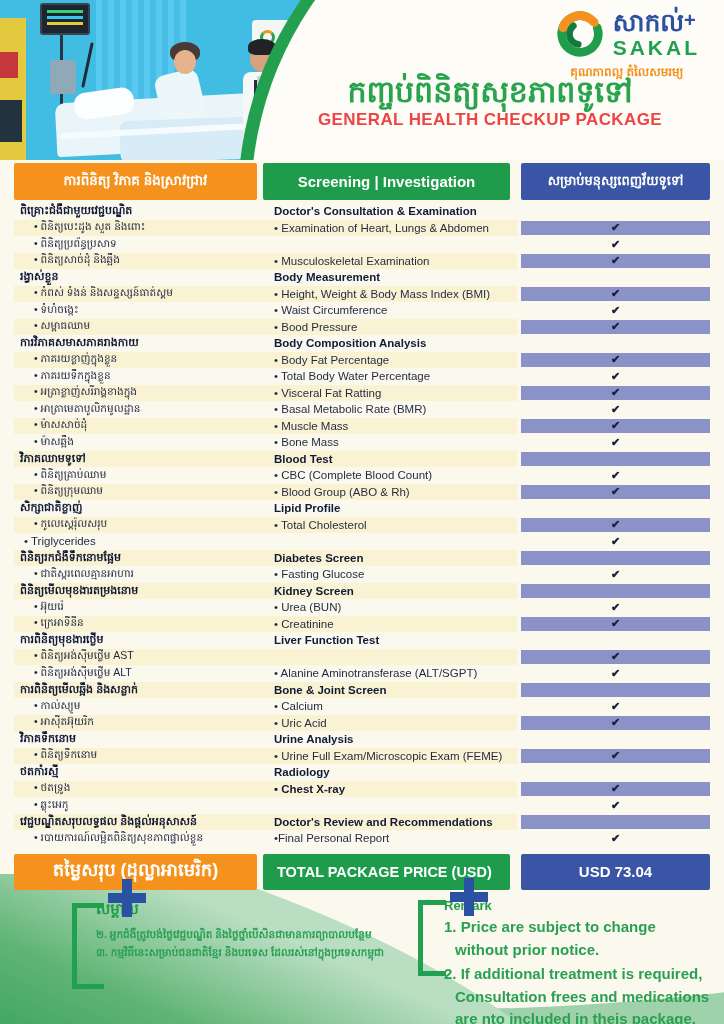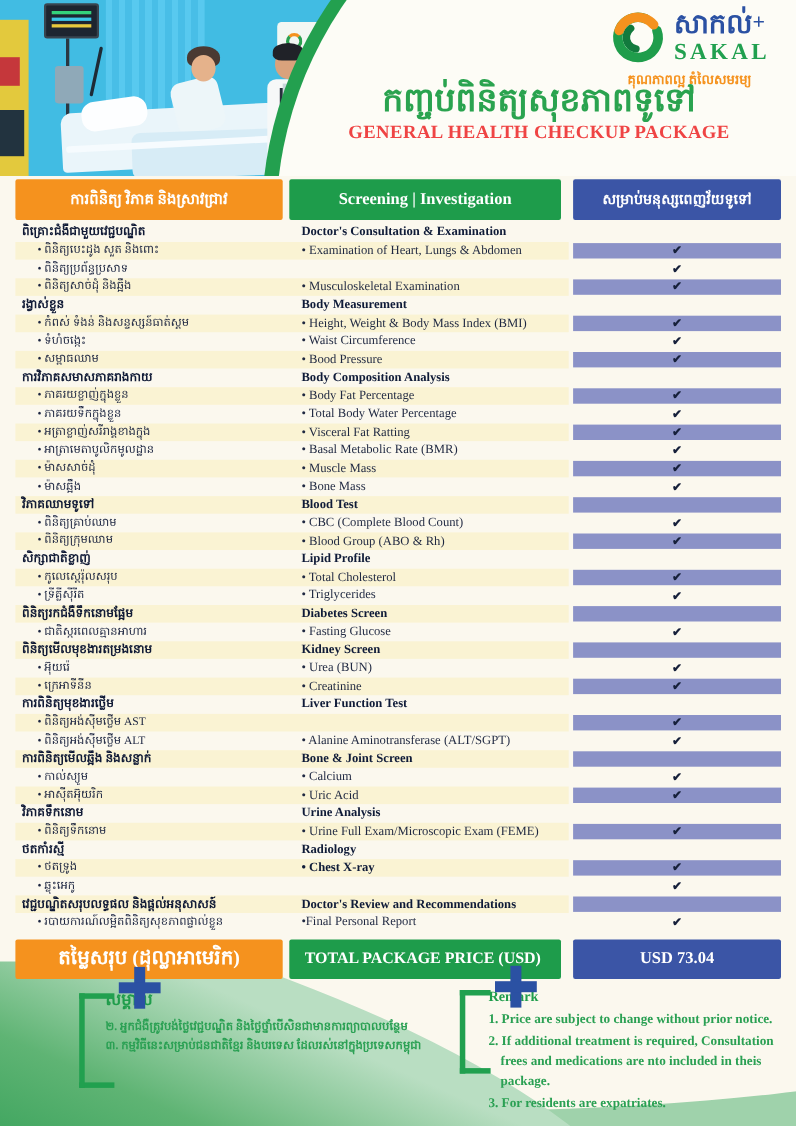--- a/index.html
+++ b/index.html
@@ -1,18 +1,18 @@
 <!DOCTYPE html>
 <html><head>
 <meta charset="utf-8">
 <style>
   * { margin:0; padding:0; box-sizing:border-box; }
   html,body { background:#e8e8e8; }
   .sheet { position:relative; width:724px; height:1024px; background:#FBF8EE; overflow:hidden;
-           font-family:Liberation Serif, serif; margin:0 auto; }
+           font-family:Liberation Sans, sans-serif; margin:0 auto; }
 
   
   .header { position:absolute; left:0; top:0; width:724px; height:160px; overflow:hidden; }
   .photo { position:absolute; left:0; top:0; width:335px; height:160px; background:#41BCE3; z-index:1; }
   .photo div { position:absolute; }
   .ph-yellow  { left:0; top:18px; width:26px; height:142px; background:#E3C93D; }
   .ph-red     { left:0; top:52px; width:18px; height:26px; background:#C5373B; }
   .ph-darkbox { left:0; top:100px; width:22px; height:42px; background:#22333F; }
   .ph-curtain { left:96px; top:0; width:90px; height:122px;
                 background:repeating-linear-gradient(90deg,#58C9EF 0 6px,#48BEE7 6px 12px); }
@@ -104,21 +104,21 @@
   .bracket-km { left:-24px; top:4px; width:32px; height:86px; }
   .bracket-en { left:-26px; top:2px; width:28px; height:76px; }
   .plus { position:absolute; width:38px; height:38px; }
   .plus-km { left:12px; top:-20px; }
   .plus-en { left:6px; top:-20px; }
   .plus::before { content:''; position:absolute; left:14px; top:0; width:10px; height:38px; background:#2B51A3; }
   .plus::after  { content:''; position:absolute; left:0; top:14px; width:38px; height:10px; background:#2B51A3; }
   .note-title-km { font-size:15px; font-weight:700; color:#1F9D4B; margin-bottom:4px; }
   .note-title-en { font-size:13px; font-weight:700; color:#1F9D4B; margin-bottom:3px; }
   .note-km .item { font-size:10.5px; font-weight:700; color:#2AA053; line-height:1.75; white-space:nowrap; }
-  .note-en .item { font-size:12px; font-weight:700; color:#2AA053; line-height:1.5;
+  .note-en .item { font-size:15px; font-weight:700; color:#2AA053; line-height:1.5;
                    padding-left:11px; text-indent:-11px; margin-bottom:2px; }
 </style>
 </head>
 <body>
 
 <div class="sheet">
 
   <div class="header">
     <div class="photo">
       <div class="ph-curtain"></div>
@@ -347,21 +347,20 @@
           <div class="tleft">
             <div class="km item">• កូលេស្តេរ៉ុលសរុប</div>
             <div class="en item">• Total Cholesterol</div>
           </div>
           <div class="tchk">
             <span class="mark">✔</span>
           </div>
         </div>
         <div class="trow">
           <div class="tleft">
-            <div class="km item">• ទ្រីគ្លីស៊ីរីត</div>
             <div class="en item">• Triglycerides</div>
           </div>
           <div class="tchk">
             <span class="mark">✔</span>
           </div>
         </div>
         <div class="trow striped">
           <div class="tleft">
             <div class="km cat">ពិនិត្យរកជំងឺទឹកនោមផ្អែម</div>
             <div class="en cat">Diabetes Screen</div>

